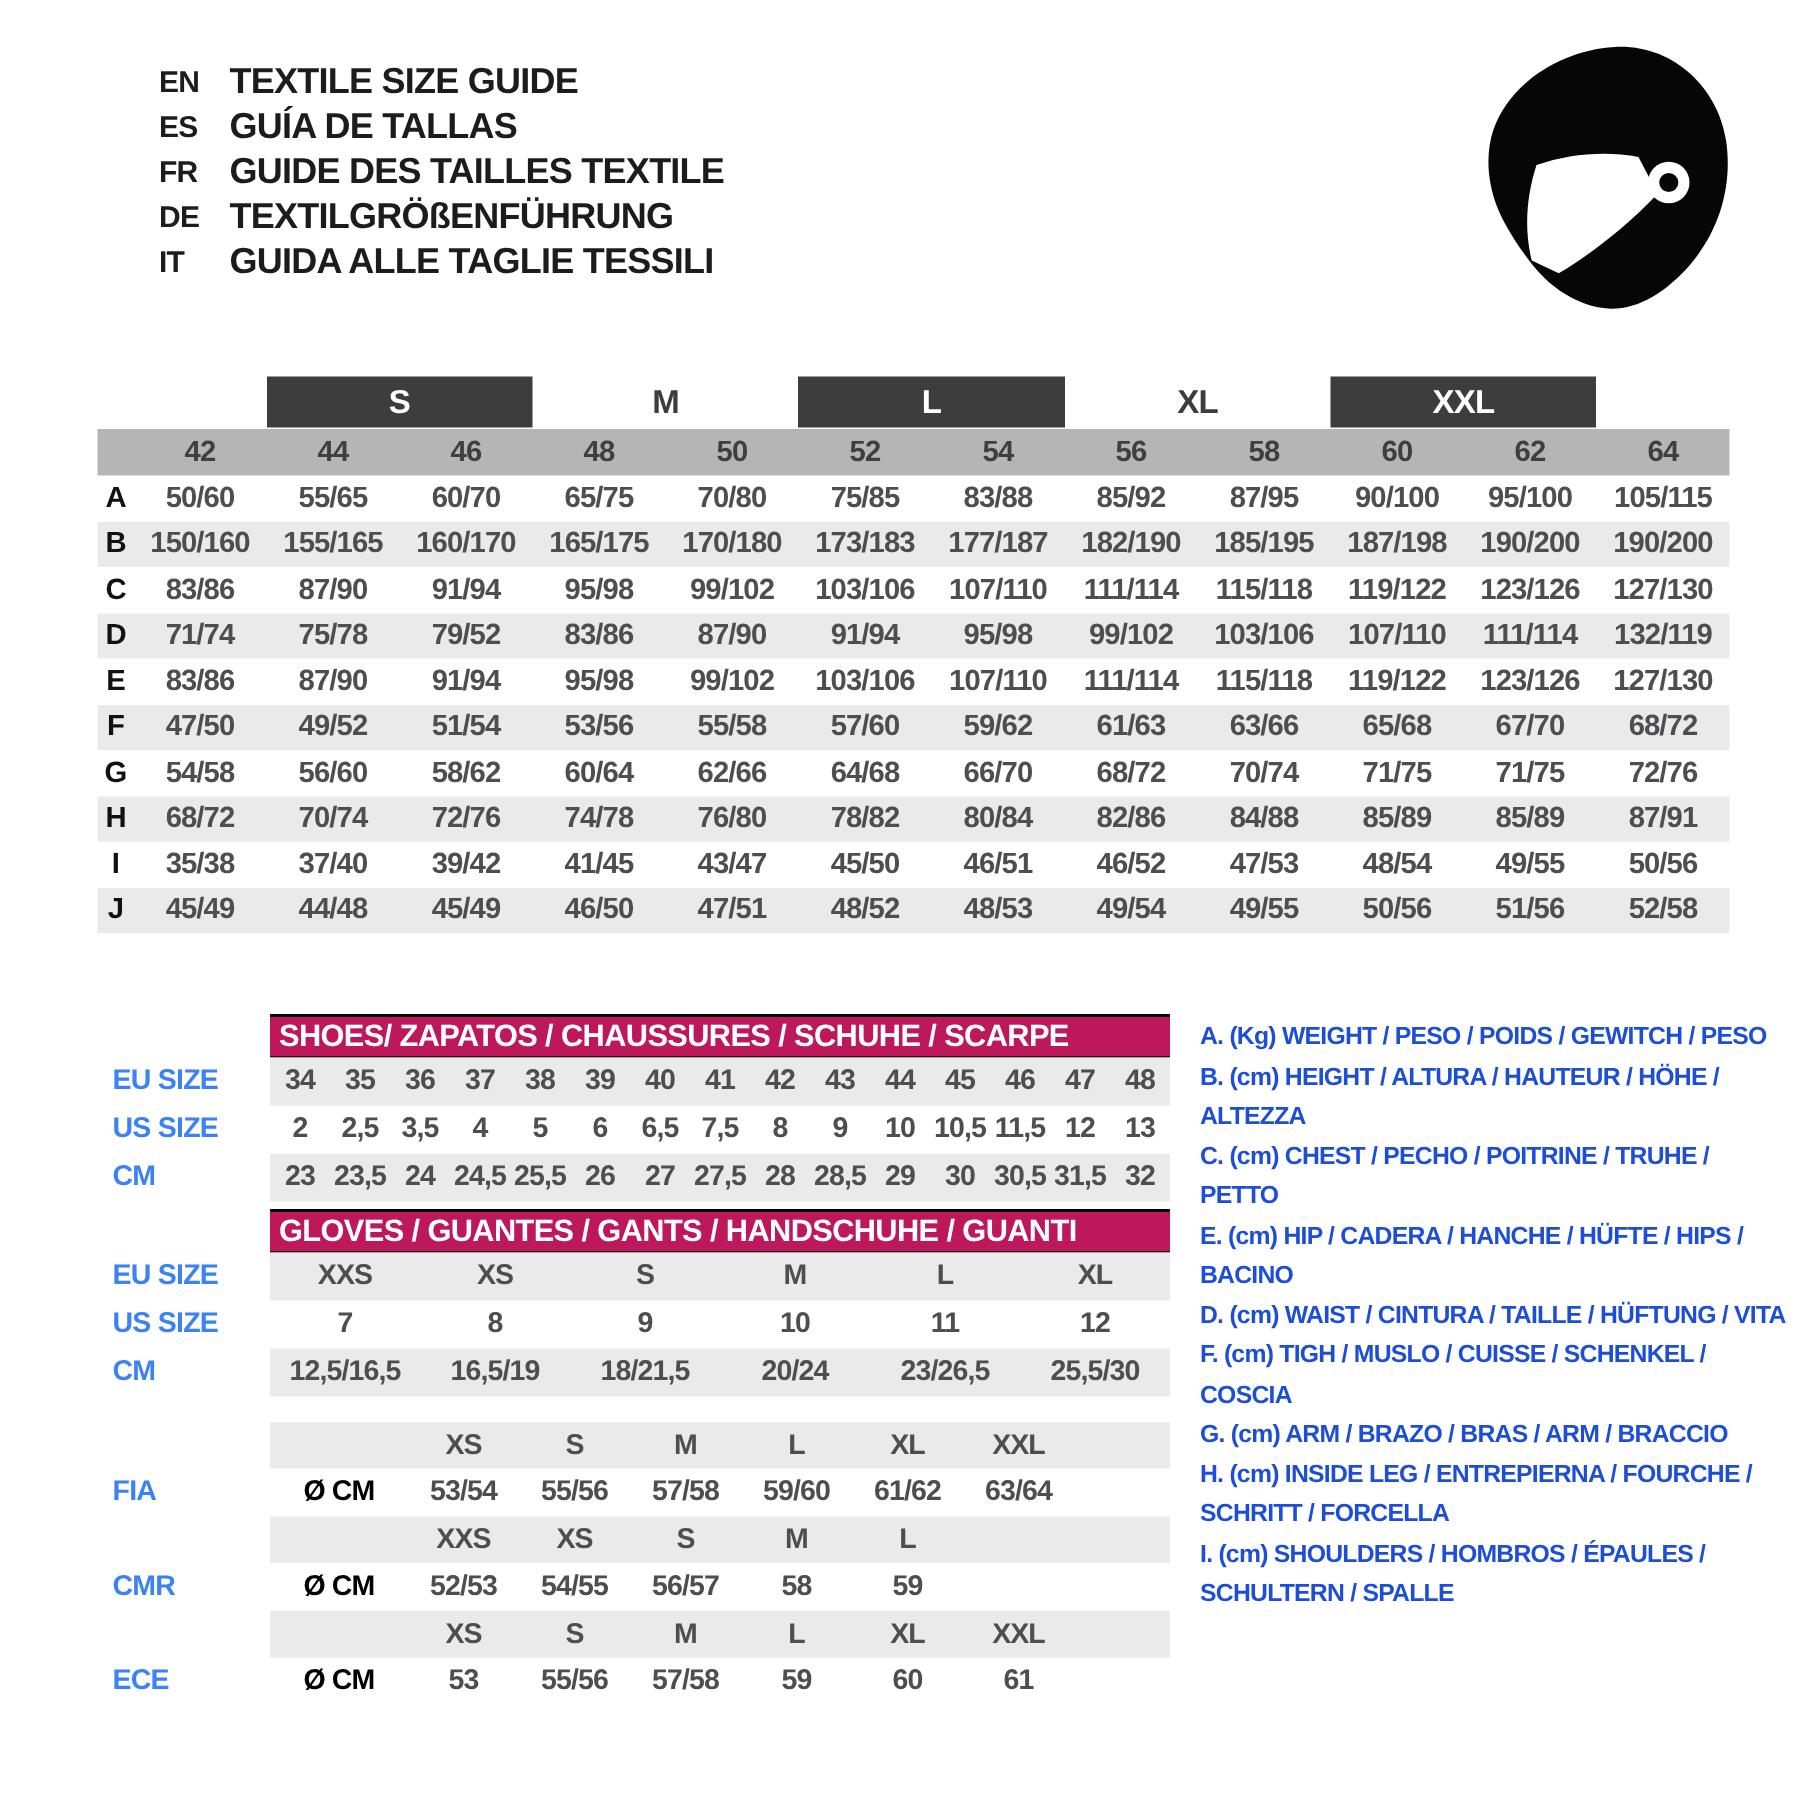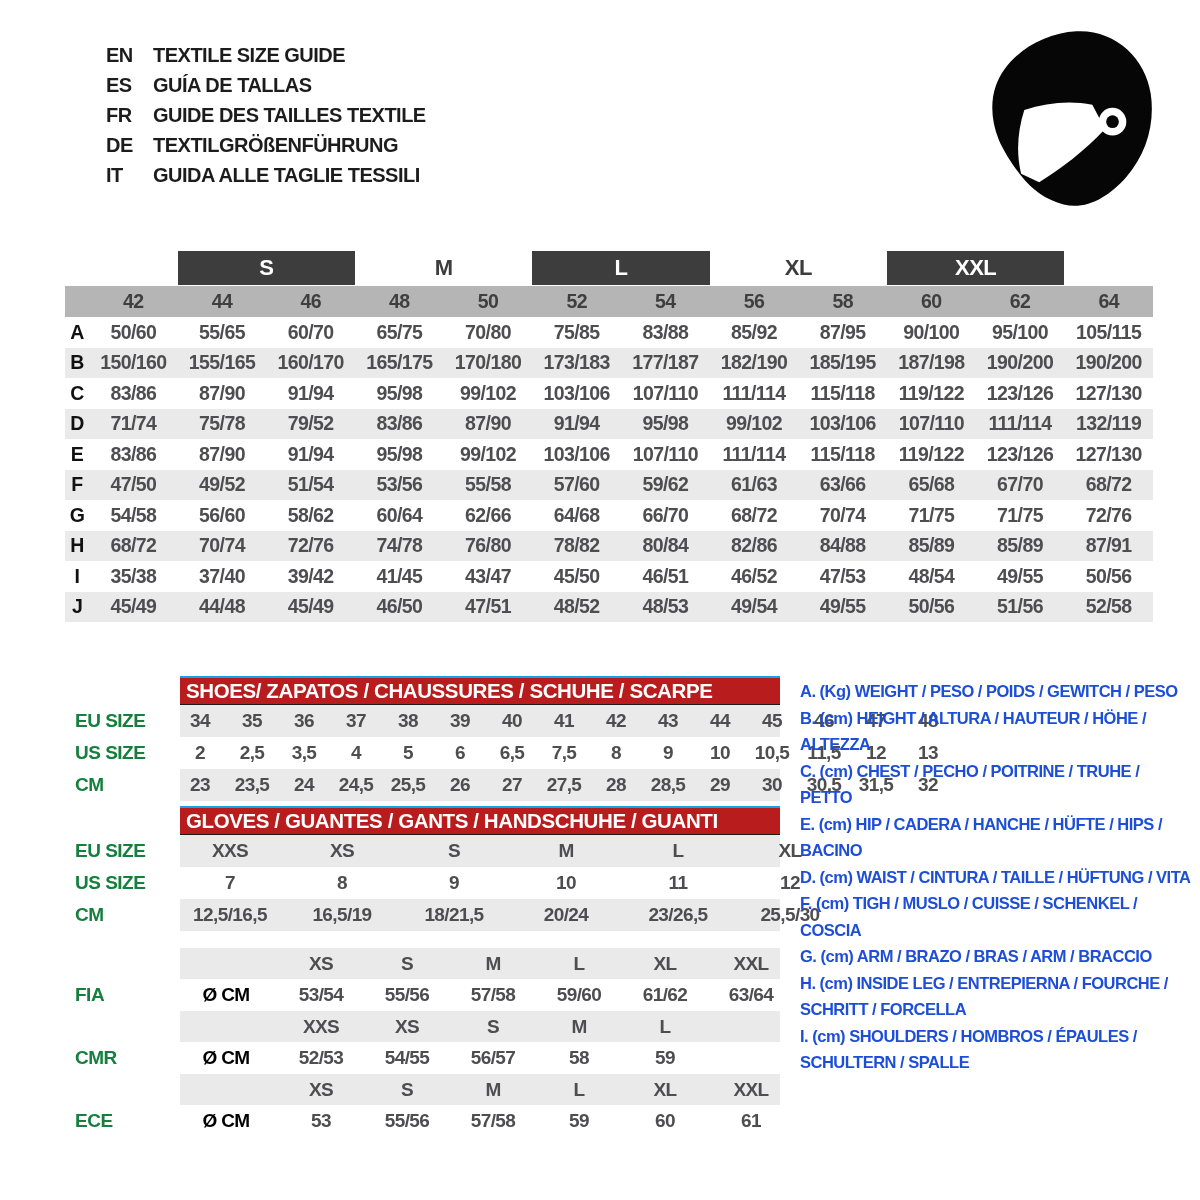--- a/index.html
+++ b/index.html
@@ -3,21 +3,21 @@
 <meta charset="utf-8">
 <style>
   html,body{margin:0;padding:0;background:#ffffff;}
   .page{position:relative;width:1200px;height:1200px;background:#ffffff;overflow:hidden;
         font-family:"Liberation Sans",sans-serif;font-weight:700;color:#1c1c1c;}
 
   
   .lang-header{position:absolute;left:73px;top:40px;margin-left:33px;}
   .lang-row{display:flex;height:30px;align-items:center;}
   .lang-code{width:47px;font-size:20px;letter-spacing:-0.5px;}
-  .lang-title{font-size:20px;letter-spacing:-0.5px;}
+  .lang-title{font-size:24px;letter-spacing:-0.5px;}
 
   
   .helmet-icon{position:absolute;left:975px;top:26px;width:190px;height:186px;}
 
   
   .apparel{position:absolute;left:65px;top:250px;width:1088px;}
   .band-row,.num-row,.arow{display:grid;grid-template-columns:24px repeat(12,1fr);}
   .band-row{height:36px;align-items:end;}
   .band-box{height:34px;display:flex;align-items:center;justify-content:center;
             background:#3d3d3d;color:#fff;font-size:22px;letter-spacing:-0.5px;margin-bottom:1px;}
@@ -29,27 +29,27 @@
   .arow.shade{background:#e9eae9;}
   .cell{display:flex;align-items:center;justify-content:center;font-size:19.5px;letter-spacing:-0.6px;}
   .rlbl{justify-content:center;color:#111;}
   .val{color:#4e4e50;}
 
   
   .section{position:absolute;left:65px;width:715px;}
   .sec-shoes{top:676px;}
   .sec-gloves{top:806px;}
   .sec-helmet{top:948px;}
-  .band-title{margin-left:115px;width:600px;height:29px;background:#b91c1c;color:#fff;
+  .band-title{margin-left:115px;width:600px;height:29px;background:#be185d;color:#fff;
               display:flex;align-items:center;font-size:20.5px;letter-spacing:-0.4px;
-              padding-left:6px;box-sizing:border-box;border-top:2px solid #0ea5e9;border-bottom:1px solid #1a1a1a;}
+              padding-left:6px;box-sizing:border-box;border-top:2px solid #000000;border-bottom:1px solid #1a1a1a;}
   .srow{display:flex;align-items:stretch;}
   .slbl{width:115px;display:flex;align-items:center;padding-left:10px;box-sizing:border-box;
-        font-size:19px;letter-spacing:-0.5px;color:#15803d;}
-  .svals{width:600px;display:grid;gap:12px;}
+        font-size:19px;letter-spacing:-0.5px;color:#3b82f6;}
+  .svals{width:600px;display:grid;}
   .sval{display:flex;align-items:center;justify-content:center;font-size:19px;
         letter-spacing:-0.6px;color:#4e4e50;}
   .srow.shaded .svals{background:#e9eae9;}
   .h32{height:32px;} .h31{height:31px;}
   .shoes-grid{grid-template-columns:repeat(15,40px);}
   .gloves-grid{grid-template-columns:repeat(6,100px);}
   .helm-grid{grid-template-columns:92px repeat(6,74px);}
   .unit{color:#000000;}
 
   

